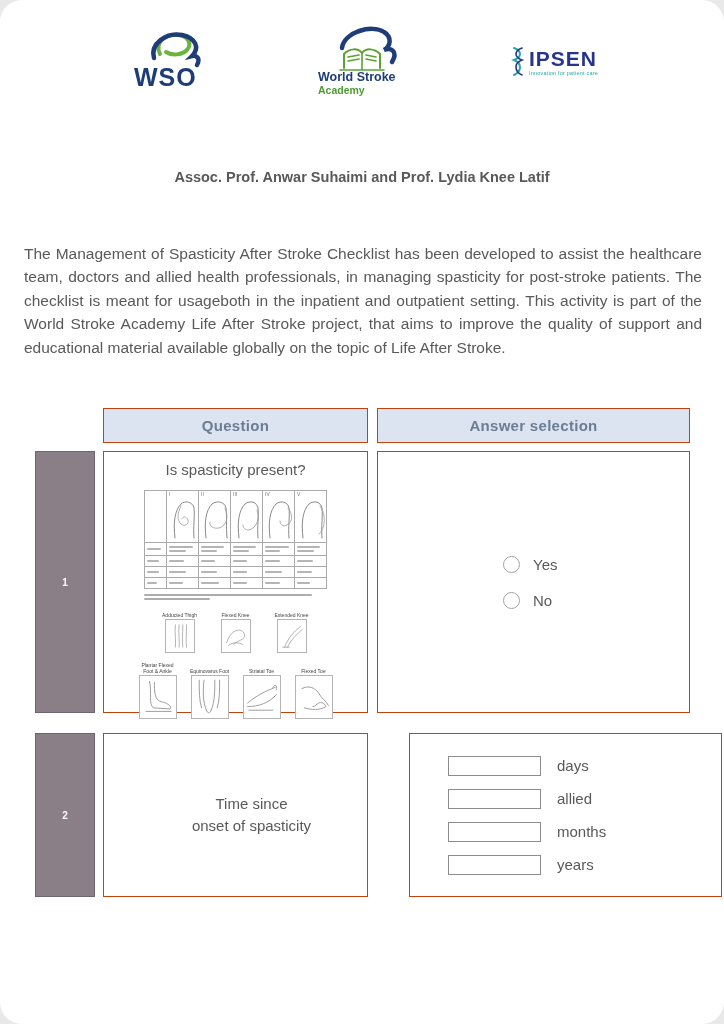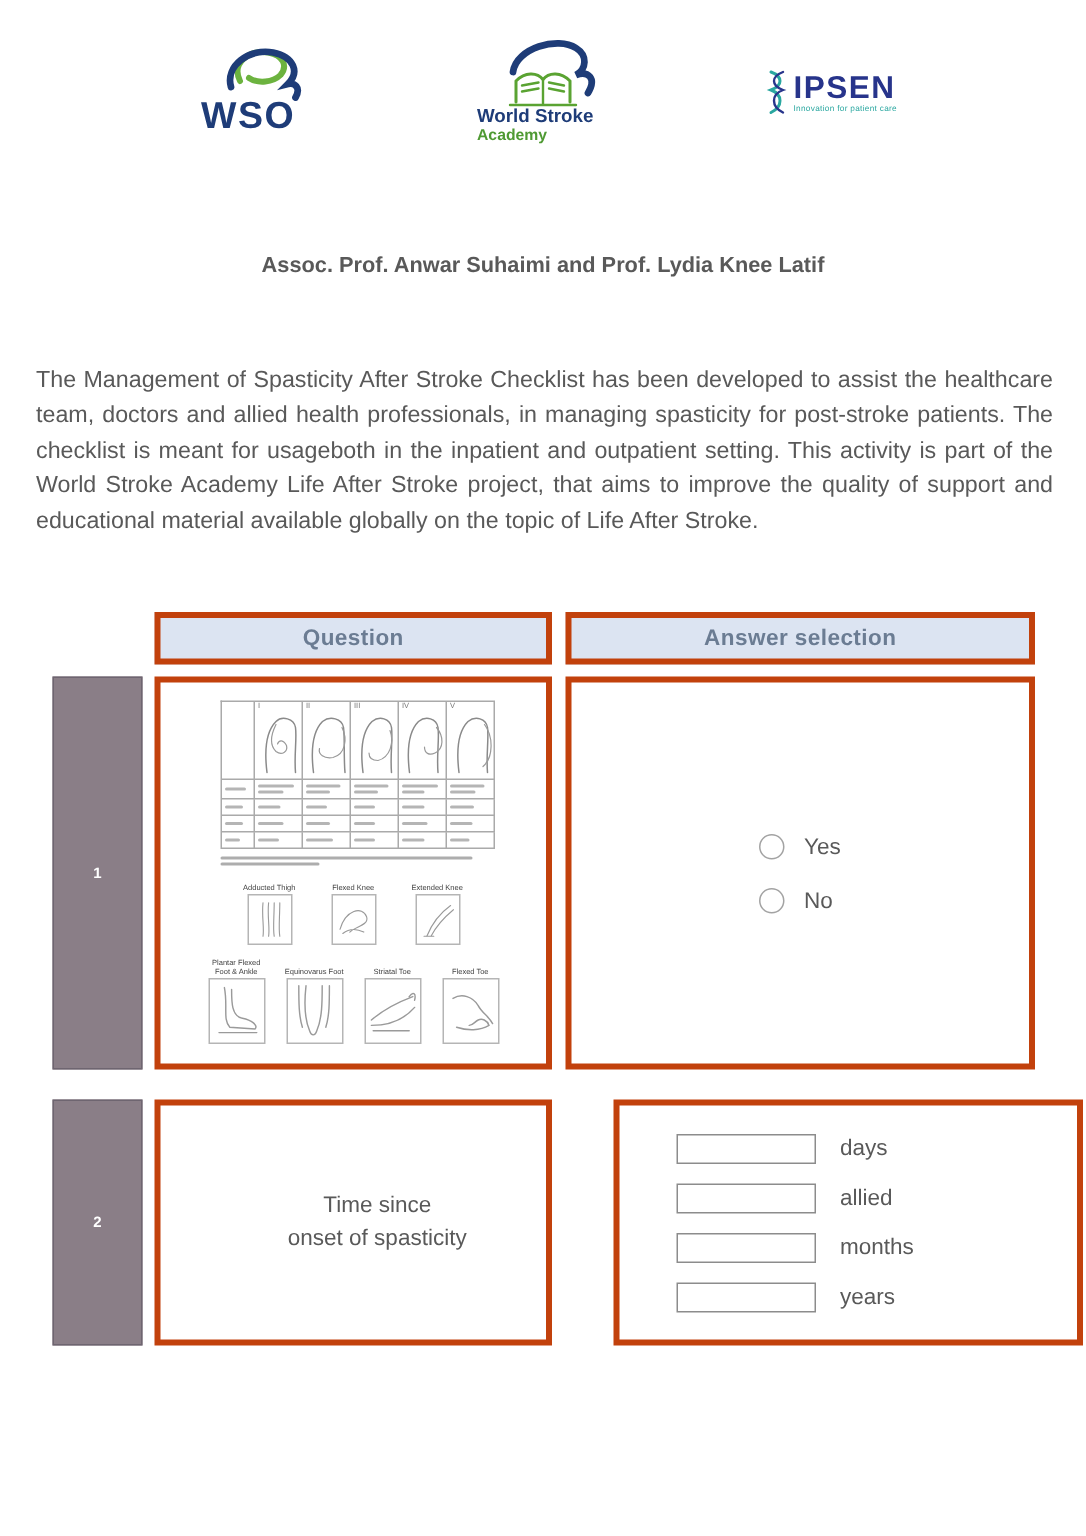--- a/index.html
+++ b/index.html
@@ -4,20 +4,21 @@
 <style>
   * { box-sizing: border-box; margin: 0; padding: 0; }
   html,body { background:#e9e9e9; }
   body { font-family: "Liberation Sans", sans-serif; }
   .page {
     position: relative;
     width: 724px; height: 1024px;
     margin: 0 auto;
     background: #ffffff;
     overflow: hidden;
+    border-radius: 22px;
   }
   .abs { position: absolute; }
 
   
   .logo-wso { left:132px; top:30px; width:80px; height:62px; }
   .wso-text { position:absolute; left:2px; bottom:0; font-size:25px; font-weight:bold; letter-spacing:1px; color:#1e3c78; }
   .logo-wsa { left:318px; top:26px; width:88px; height:74px; }
   .wsa-line1 { display:block; font-size:12.5px; font-weight:bold; color:#1e3c78; margin-top:-2px; }
   .wsa-line2 { display:block; font-size:10.5px; font-weight:bold; color:#4f9a33; }
   .logo-ipsen { left:510px; top:42px; width:120px; height:40px; display:flex; align-items:center; }
@@ -35,21 +36,21 @@
     font-size:14.5px; font-weight:bold; color:#595959; line-height:19px; }
 
   
   .intro {
     left:24px; top:242px; width:678px;
     font-size:15.5px; line-height:23.4px; color:#595959;
     text-align: justify;
   }
 
   
-  .cell { border:4px solid #c2410c; background:#ffffff; }
+  .cell { border:1px solid #c2410c; background:#ffffff; }
   .hdr { background:#dce4f2; display:flex; align-items:center; justify-content:center;
          font-size:15px; font-weight:bold; color:#6b7c93; letter-spacing:0.3px; }
   .hdr-q { left:103px; top:408px; width:265px; height:35px; }
   .hdr-a { left:377px; top:408px; width:313px; height:35px; }
 
   .numcell { background:#8a7e87; border:1px solid #6e6570;
     display:flex; align-items:center; justify-content:center;
     color:#ffffff; font-size:10px; font-weight:bold; }
   .num-1 { left:35px; top:451px; width:60px; height:262px; }
   .num-2 { left:35px; top:733px; width:60px; height:164px; }
@@ -146,20 +147,21 @@
   </div>
 
   <p class="abs intro">The Management of Spasticity After Stroke Checklist has been developed to assist the healthcare team, doctors and allied health professionals, in managing spasticity for post-stroke patients. The checklist is meant for usageboth in the inpatient and outpatient setting. This activity is part of the World Stroke Academy Life After Stroke project, that aims to improve the quality of support and educational material available globally on the topic of Life After Stroke.</p>
 
   <div class="abs cell hdr hdr-q">Question</div>
   <div class="abs cell hdr hdr-a">Answer selection</div>
 
   <div class="abs numcell num-1">1</div>
 
   <div class="abs cell q1">
+    <div class="q1-title">Is spasticity present?</div>
 
     <div class="limb-grid">
 
       <div class="lg-cell lg-img"></div>
       <div class="lg-cell lg-img">
         <span class="pat-num">I</span>
         <svg width="32" height="52" viewBox="0 0 32 46">
             <path class="sketch" d="M8,44 C6,28 8,16 14,10 C18,6 26,8 27,14 C28,22 26,32 27,44"></path>
             <path class="sketch2" d="M14,12 C10,20 10,26 14,30 C18,33 22,30 21,26 C19,22 16,22 15,25"></path>
           </svg>

